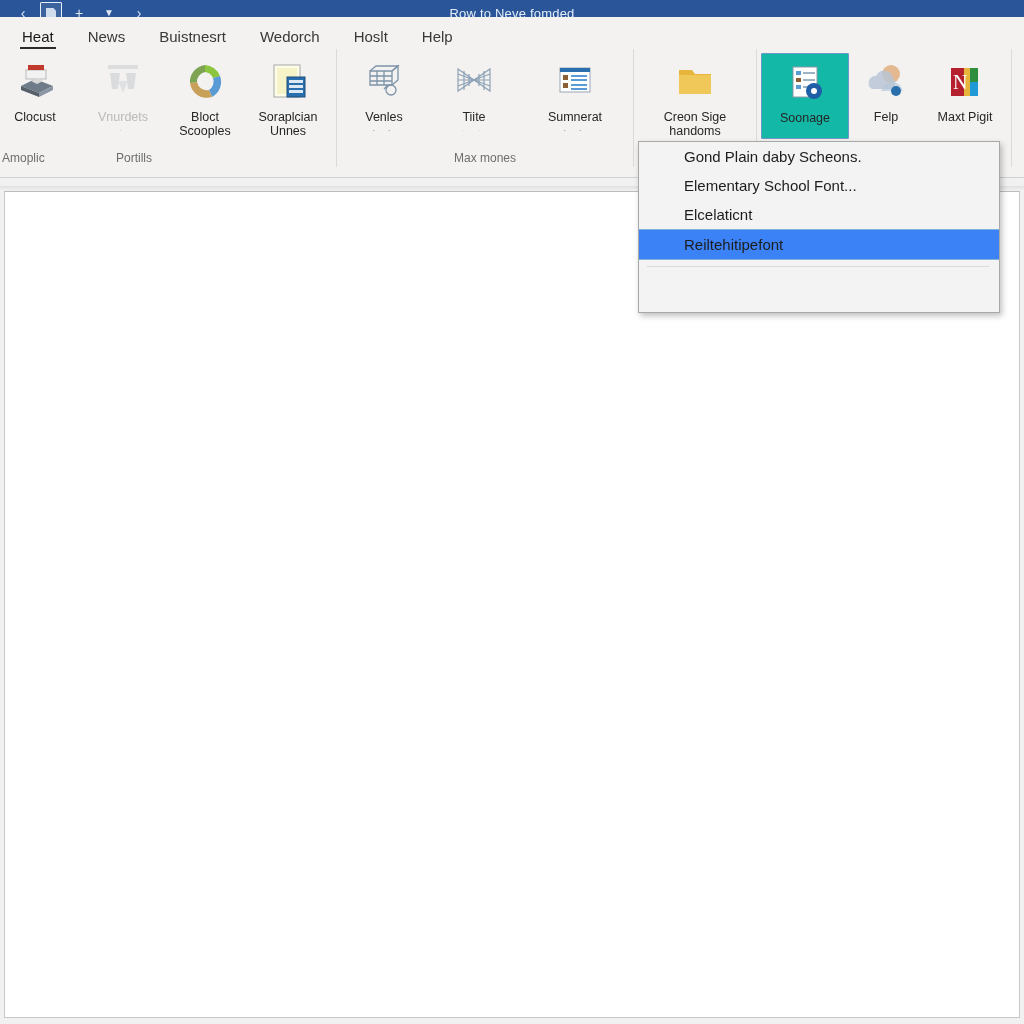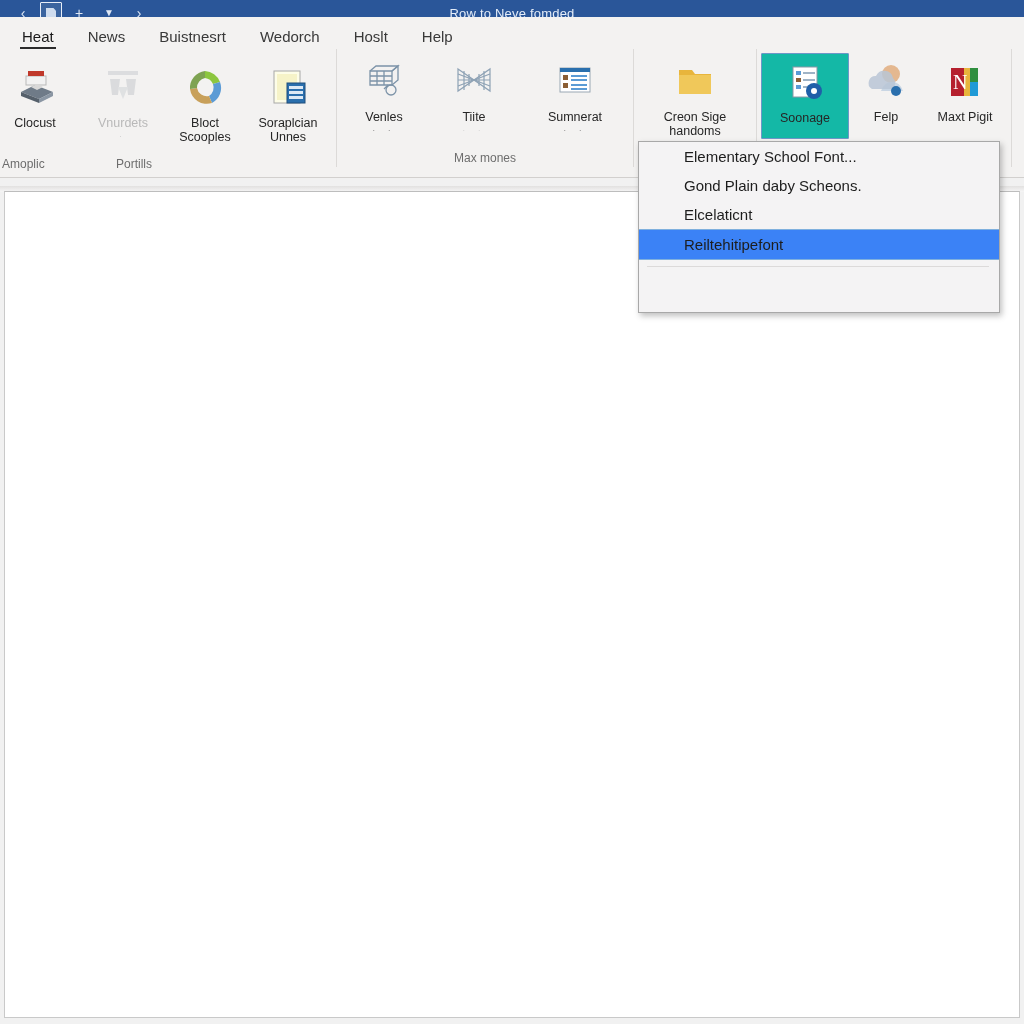--- a/index.html
+++ b/index.html
@@ -51,21 +51,21 @@
     filter:blur(.25px);
   }
   .tab.active{color:#1a1a1a;}
   .tab.active:after{
     content:"";position:absolute;left:0;right:0;bottom:0;height:2.5px;background:#2b2b2b;
   }
 
   .groups{display:flex;align-items:flex-start;height:126px;padding-left:0px;}
   .group{
     display:flex;flex-direction:column;justify-content:space-between;
-    height:118px;position:relative;padding:6px 6px;
+    height:118px;position:relative;padding:0 6px;
   }
   .group + .group{border-left:1px solid #dcdad8;}
   .group-items{display:flex;align-items:flex-start;gap:2px;padding-top:4px;}
   .group-label{
     text-align:center;font-size:12px;color:#6d6d6d;
     filter:blur(.3px);padding-bottom:2px;
   }
 
   .cmd{
     width:84px;display:flex;flex-direction:column;align-items:center;
@@ -355,20 +355,20 @@
       </div>
 
     </div>
   </div>
 
   <div class="doc-shade"></div>
 
   <div class="doc"></div>
 
   <div class="menu">
+    <div class="menu-item">Gond Plain daby Scheons.</div>
     <div class="menu-item">Elementary School Font...</div>
-    <div class="menu-item">Gond Plain daby Scheons.</div>
     <div class="menu-item">Elcelaticnt</div>
     <div class="menu-item highlight">Reiltehitipefont</div>
     <div class="menu-sep"></div>
   </div>
 
 </div>
 
 </body></html>

